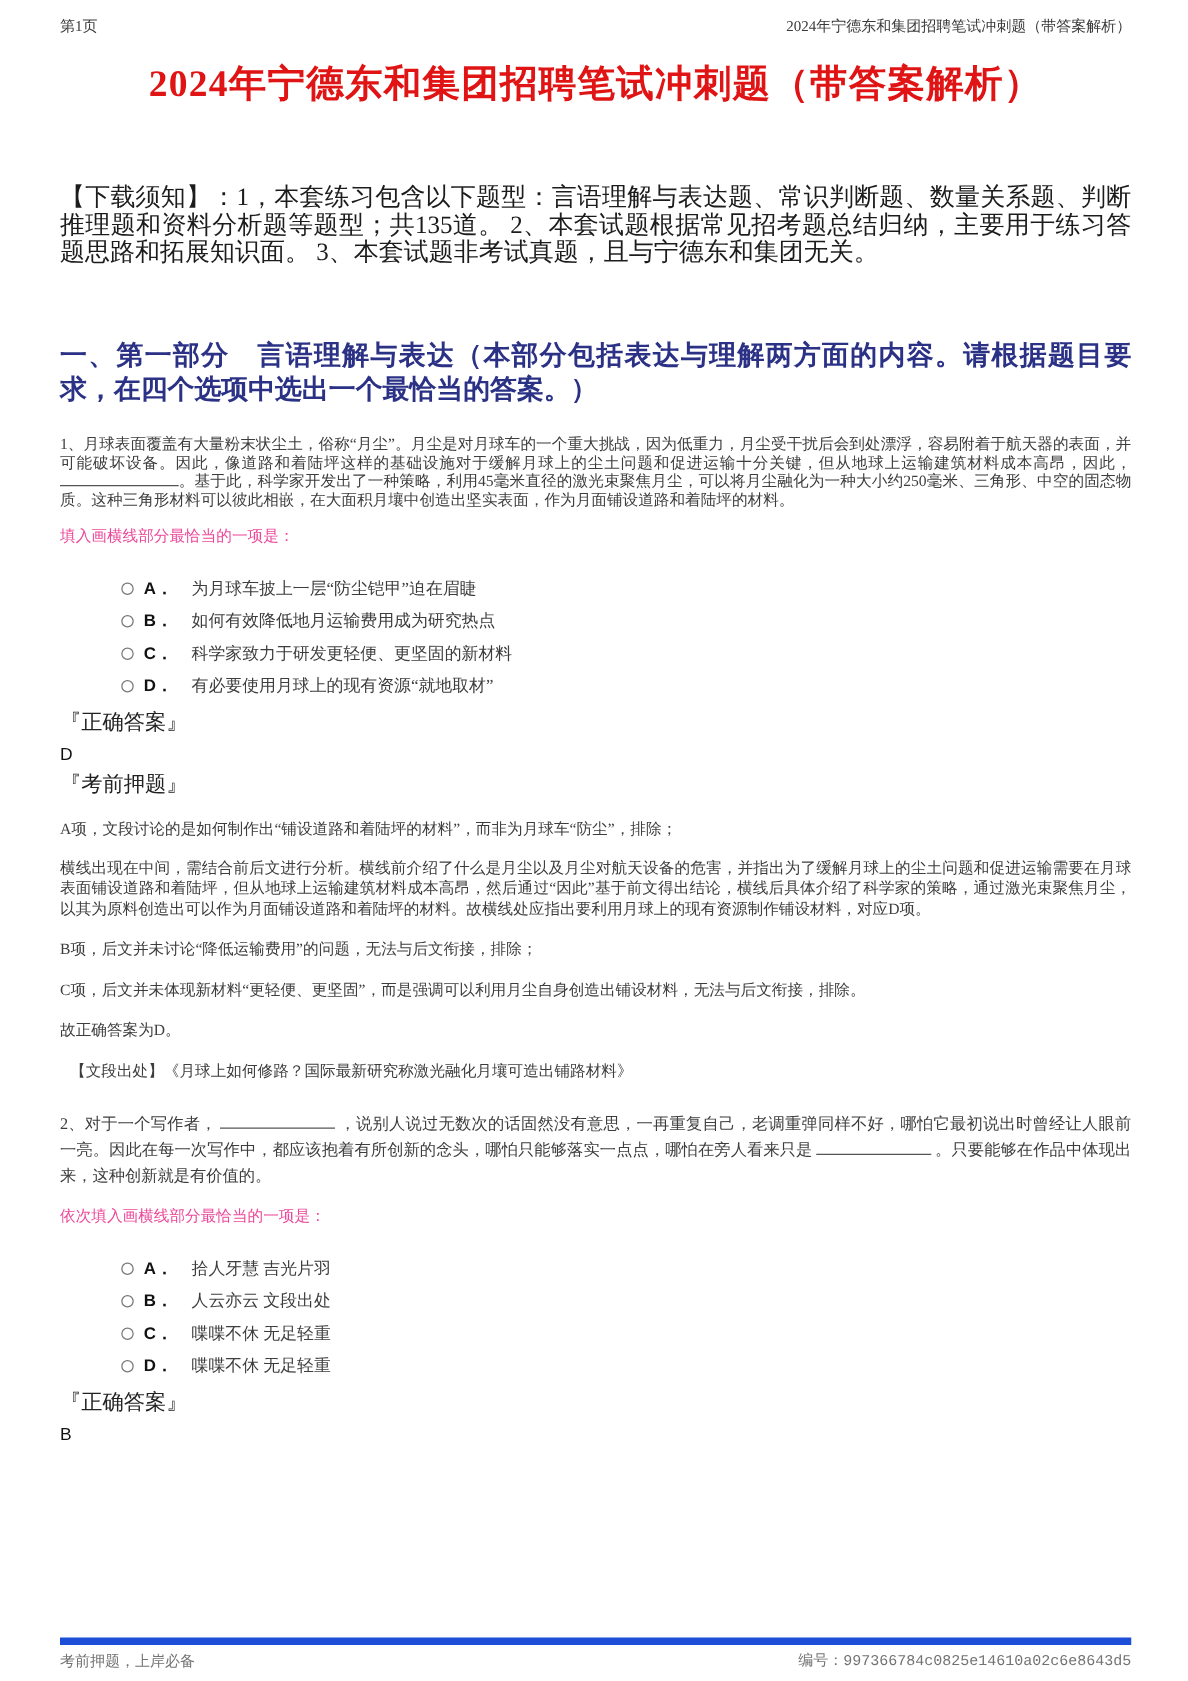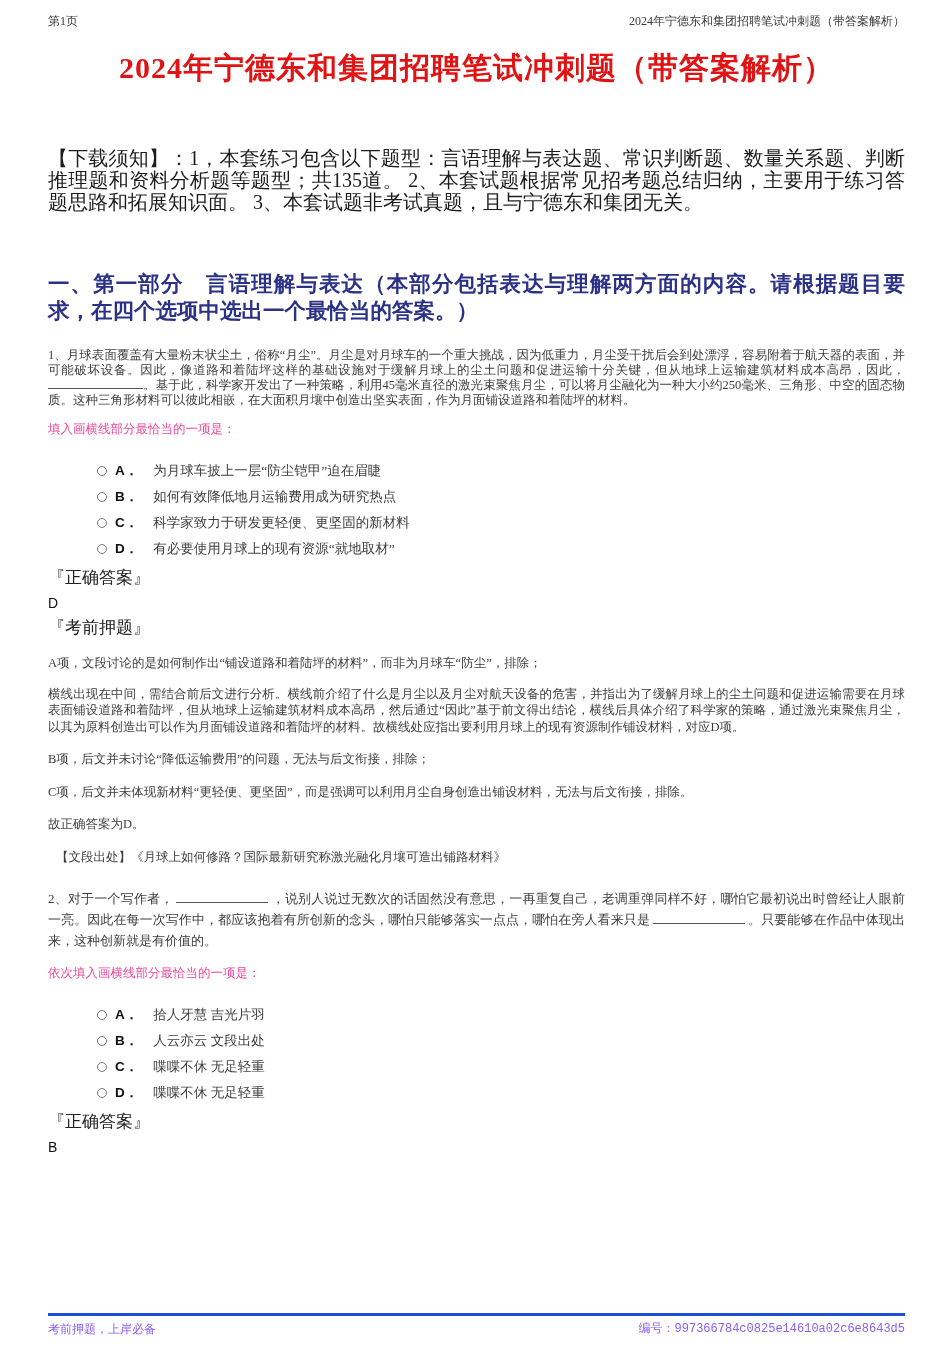--- a/index.html
+++ b/index.html
@@ -41,23 +41,23 @@
     font-size:13.5px;color:#111;margin-right:15px;}
   .opt-text{color:#3d3d3d;}
   .ans-label{margin:5px 0 0;font-size:17px;color:#222;}
   .ans-value{margin:6px 0 0;font-size:14px;color:#111;
     font-family:"Liberation Sans","DejaVu Sans",sans-serif;line-height:16px;}
   .analysis{margin:14px 0 0;font-size:12.5px;line-height:16.5px;color:#3d3d3d;text-align:justify;}
   .analysis-item{margin-top:16px;}
   .source-line{padding-left:8px;}
   .footer{
     position:absolute;left:48px;right:45px;bottom:8px;
-    border-top:3px solid #1d4ed8;padding-top:6px;
+    border-top:6px solid #1d4ed8;padding-top:6px;
     display:flex;justify-content:space-between;
-    font-size:12px;color:#8b5cf6;line-height:15px;margin-top:37px;
+    font-size:12px;color:#737373;line-height:15px;margin-top:37px;
   }
   .footer .num{font-family:Liberation Mono, monospace;text-align:center;}
 </style>
 </head>
 <body>
 
 <div class="page">
 
   <div class="header">
     <span>第1页</span>

